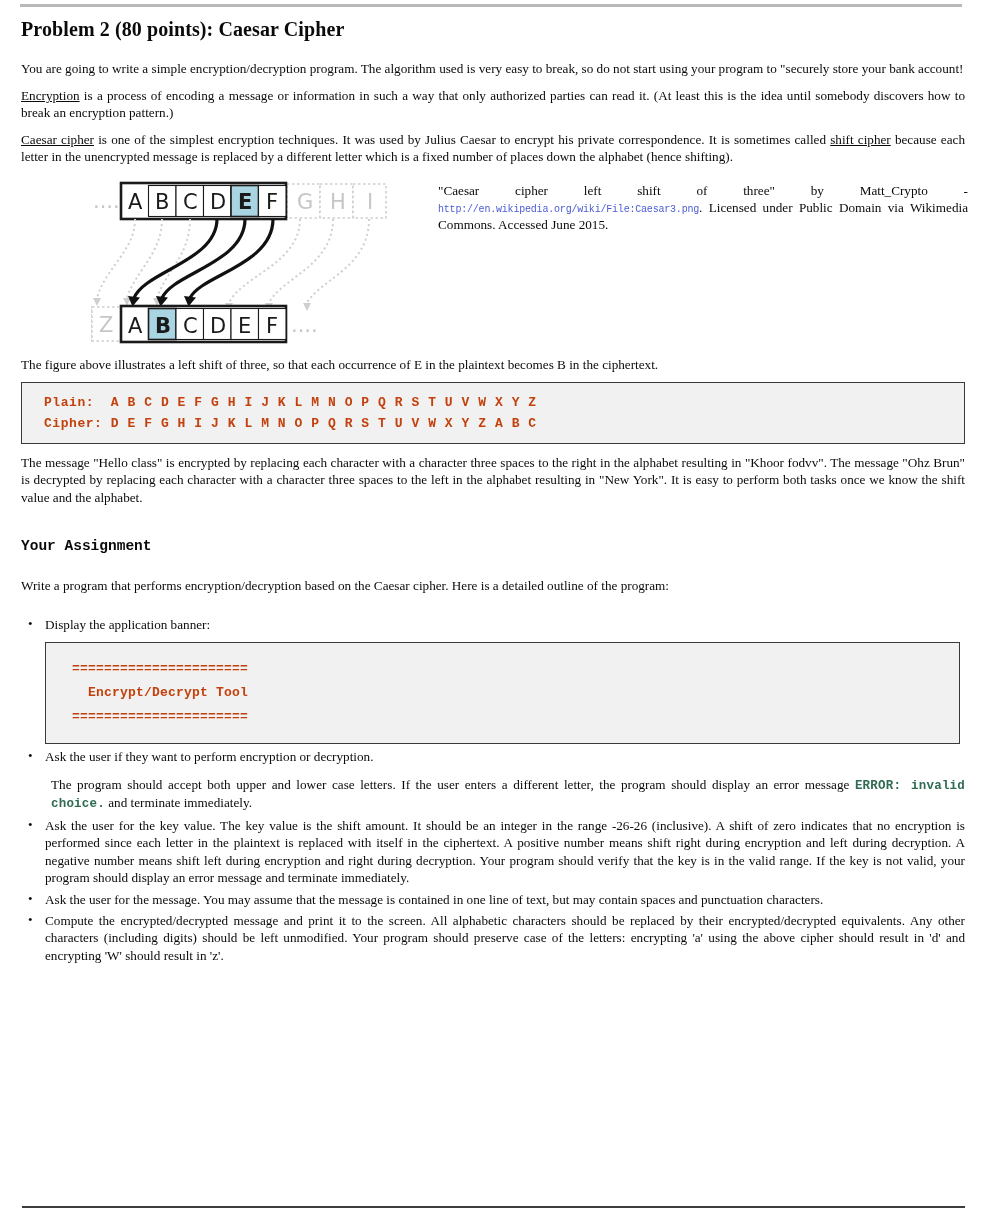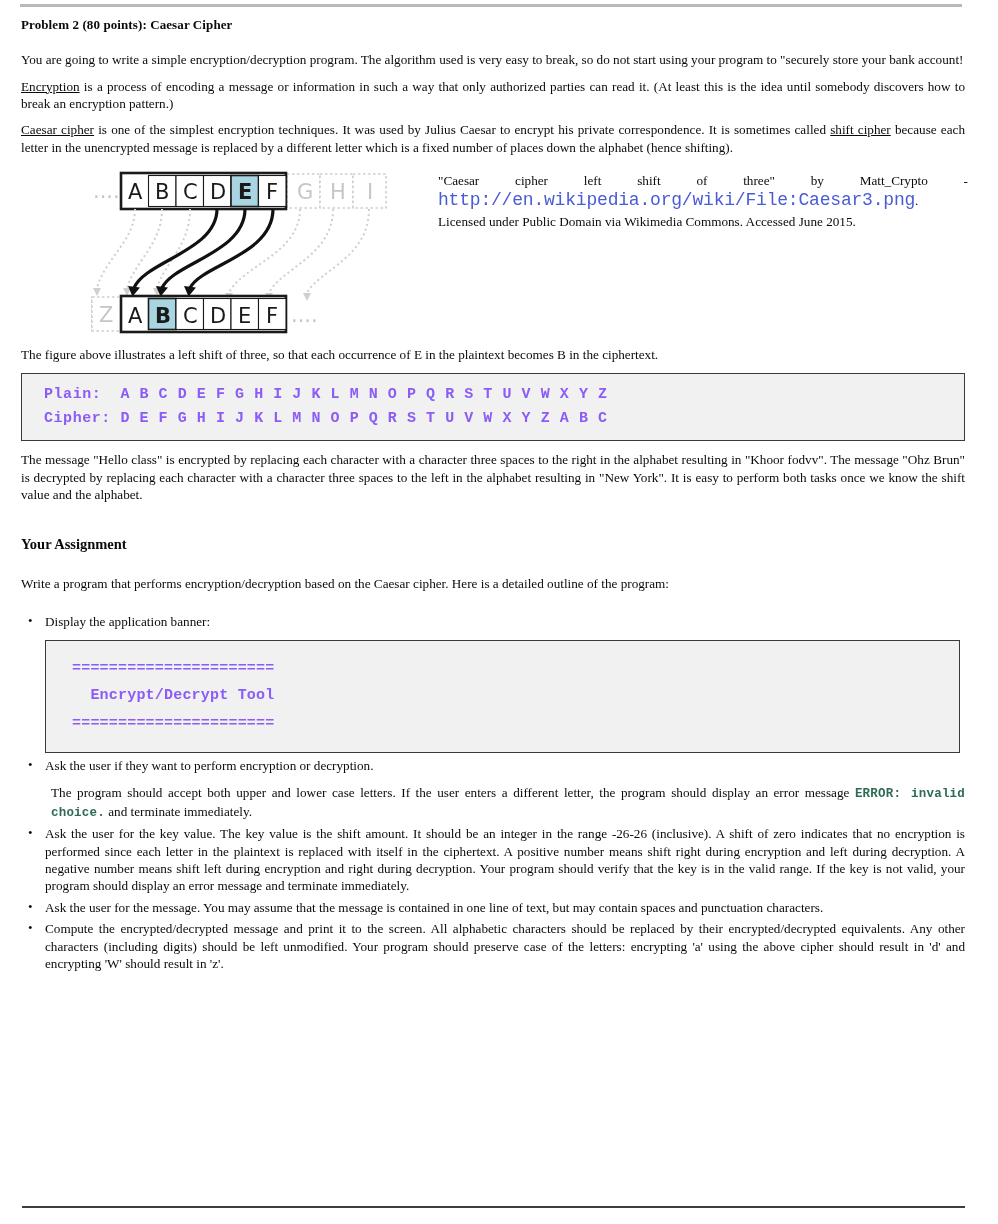--- a/index.html
+++ b/index.html
@@ -44,29 +44,30 @@
 
   
   .content {
     position: absolute;
     left: 21px;
     top: 16px;
     width: 944px;
   }
 
   h1.title {
-    font-size: 13px;
+    font-size: 20px;
     font-weight: bold;
     margin: 0 0 18px 0;
     letter-spacing: 0.1px;
   }
   h2.subhead {
     font-size: 14.5px;
     font-weight: bold;
     margin: 0 0 0 0;
+    font-family: Liberation Mono, monospace;
   }
 
   p.para {
     margin: 0 0 9px 0;
     text-align: justify;
     text-justify: inter-word;
   }
   p.para.tight { margin-bottom: 7px; }
 
   .u { text-decoration: underline; }
@@ -86,37 +87,37 @@
     position: absolute;
     left: 417px;
     top: 6px;
     width: 530px;
     line-height: 1.30;
     text-align: justify;
   }
   .mono-link {
     font-family: "Liberation Mono", "DejaVu Sans Mono", monospace;
     color: #4a5bd4;
-    font-size: 18px;
+    font-size: 10px;
     letter-spacing: -0.2px;
   }
 
   
   .codebox {
     border: 1px solid #3a3a3a;
     background: #f1f1f1;
     font-family: "Liberation Mono", "DejaVu Sans Mono", monospace;
     font-weight: bold;
-    font-size: 15px;
+    font-size: 13px;
     line-height: 1.62;
     padding: 9px 10px 9px 22px;
     box-sizing: border-box;
     white-space: pre;
     letter-spacing: 0.2px;
-    color: #8b5cf6;
+    color: #c2410c;
   }
   .codebox.alpha {
     margin: 9px 0 10px 0;
     width: 944px;
     letter-spacing: 0.55px;
   }
   .codebox.banner {
     width: 915px;
     padding: 14px 10px 14px 26px;
     line-height: 1.85;

